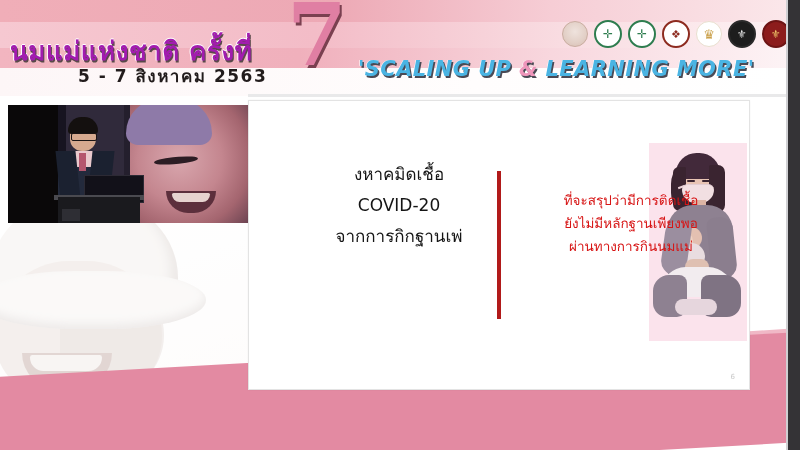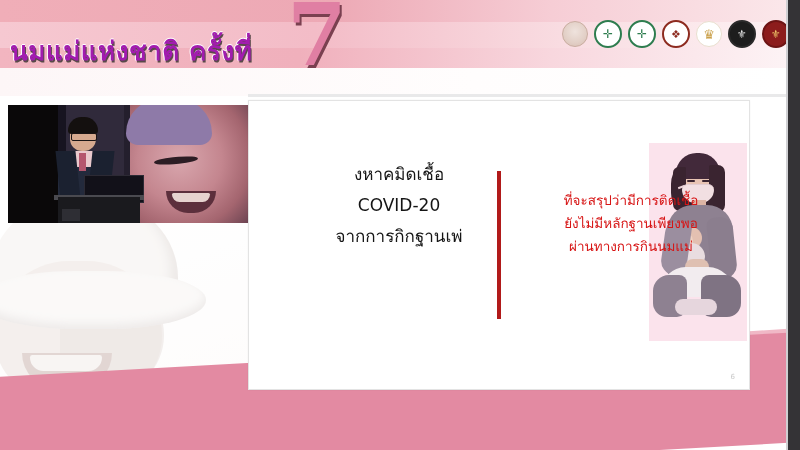--- a/index.html
+++ b/index.html
@@ -154,21 +154,23 @@
 
     <div class="band band-a"></div>
     <div class="band band-b"></div>
     <div class="band band-c"></div>
     <div class="band band-d"></div>
     <div class="band band-white"></div>
 
     <div class="t-seven">7</div>
 
     <div class="t-line2">นมแม่แห่งชาติ ครั้งที่</div>
-
+    <div class="t-date">5 - 7 สิงหาคม 2563</div>
+
+    <div class="t-tag"><span>'SCALING UP </span><span class="amp">&amp;</span><span> LEARNING MORE'</span></div>
 
     <div class="logos">
       <div class="logo lg1"></div>
       <div class="logo lg2">
           <span style="color:#2e7d4f;font-size:12px;line-height:1;">✛</span>
         </div>
       <div class="logo lg3">
           <span style="color:#2e7d4f;font-size:12px;line-height:1;">✛</span>
         </div>
       <div class="logo lg4">

